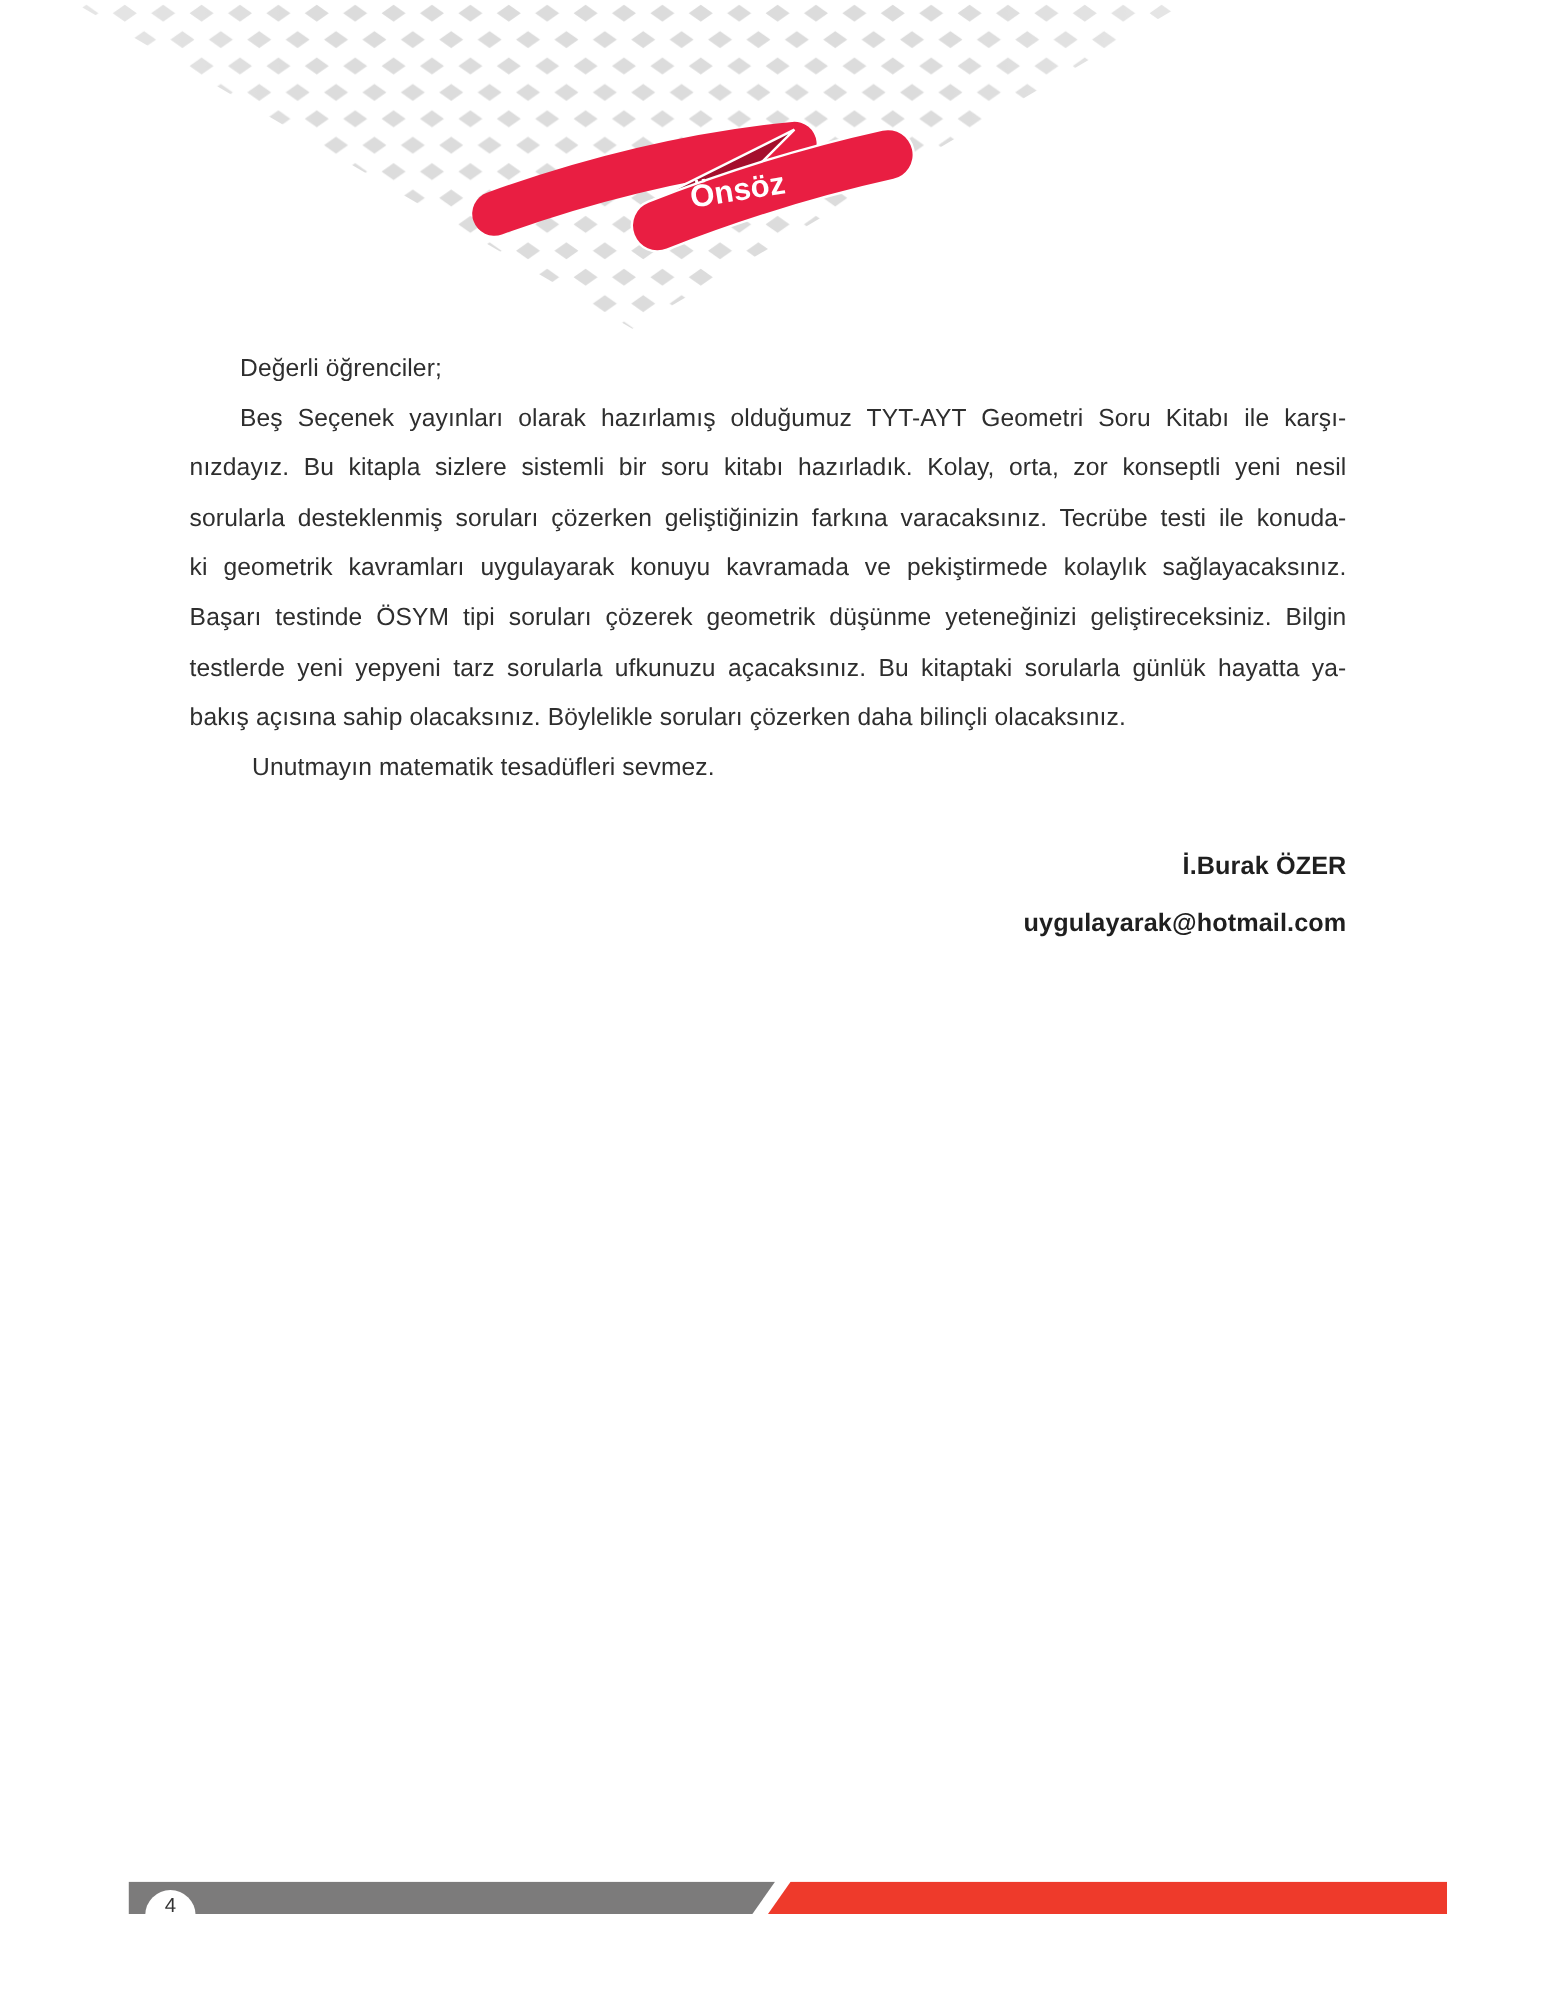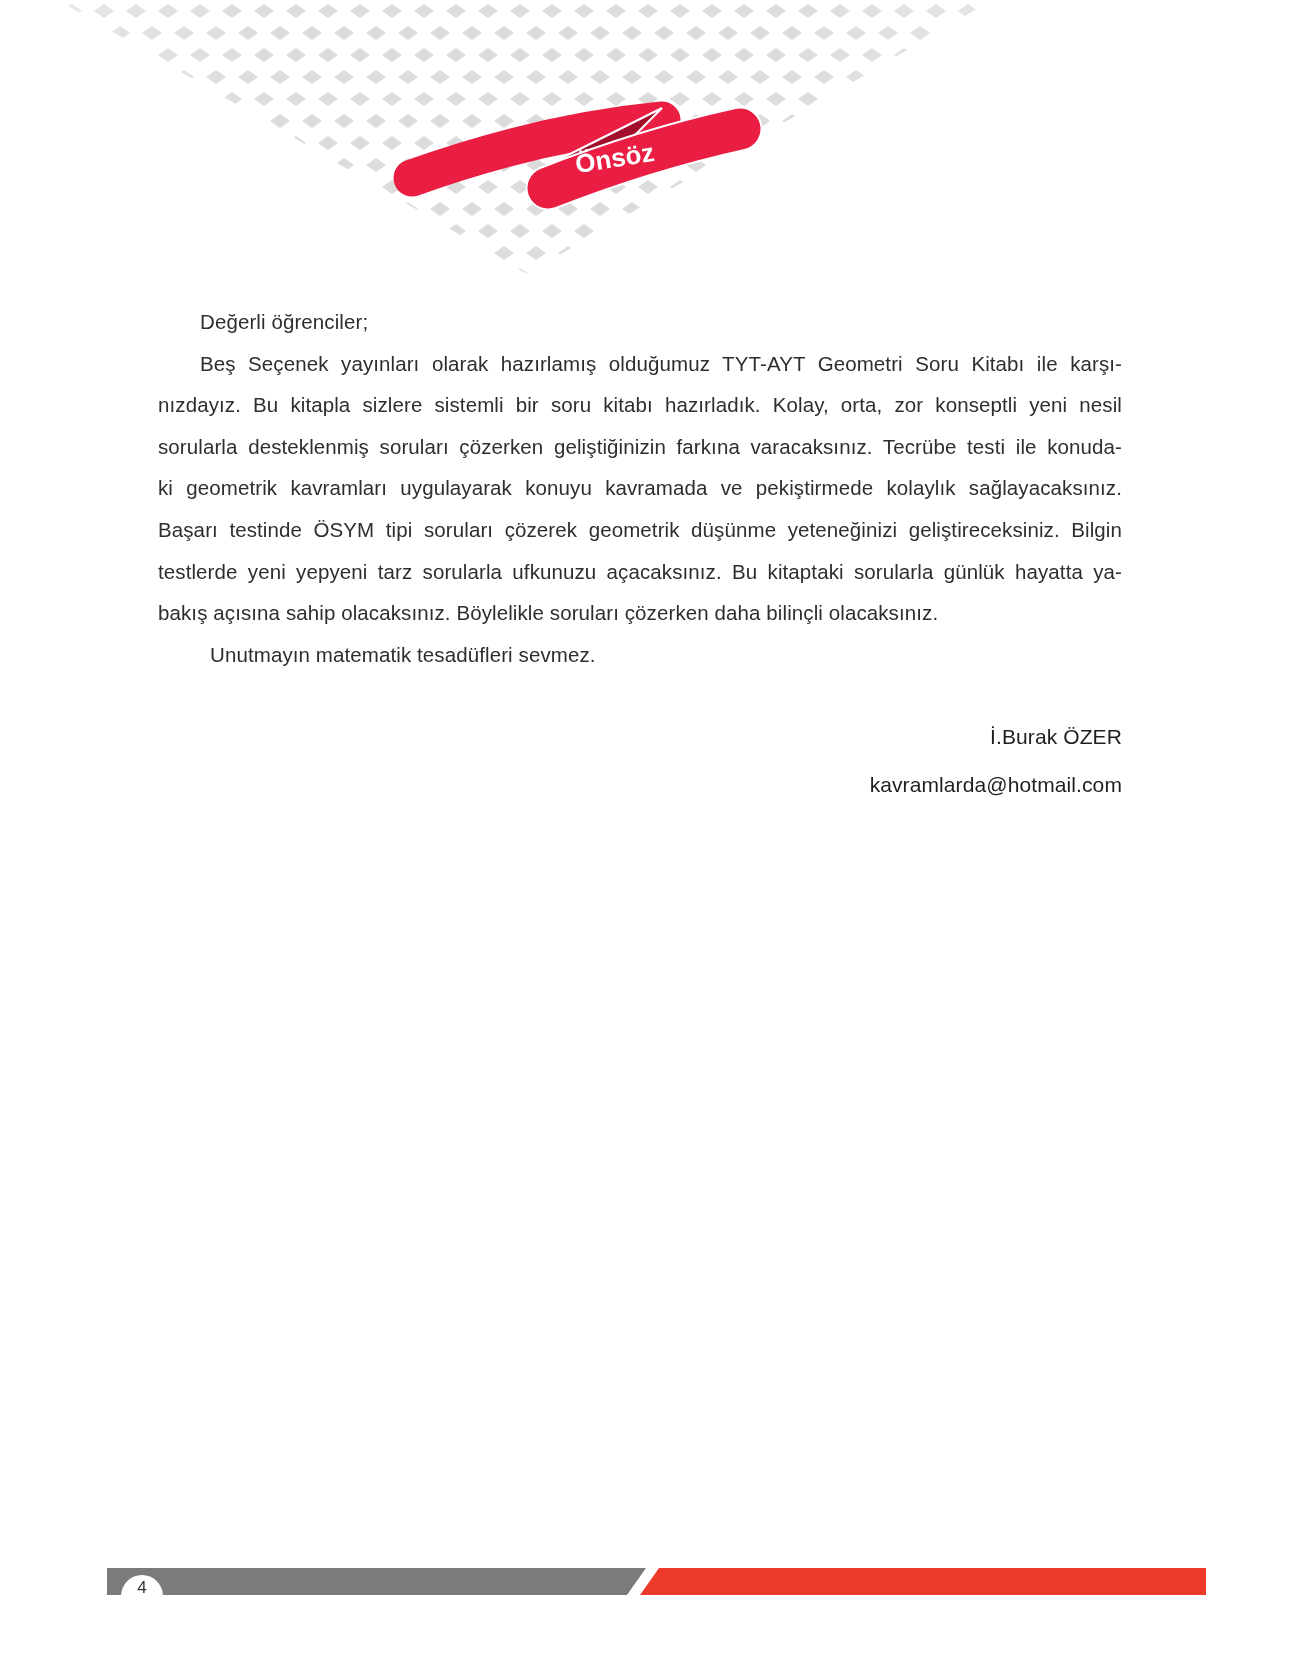--- a/index.html
+++ b/index.html
@@ -11,21 +11,21 @@
     overflow:hidden;
     font-family:"Liberation Sans", sans-serif;
   }
   .header-svg{
     position:absolute;
     left:0; top:0;
   }
   .text-block{
     position:absolute;
     left:158px;
-    top:301px;
+    top:286px;
     width:964px;
     font-size:20.5px;
     line-height:41.6px;
     color:#2e2e2e;
     letter-spacing:0.1px;
   }
   .greeting{ text-indent:42px; }
   .jline{
     text-align:justify;
     text-align-last:justify;
@@ -33,21 +33,21 @@
   }
   .jline.first{ text-indent:42px; }
   .jline.last{
     text-align:center;
     text-align-last:left;
   }
   .closing{ text-indent:52px; }
   .signature{
     margin-top:38px;
     text-align:right;
-    font-weight:normal;
+    font-weight:bold;
     font-size:21px;
     line-height:48px;
     color:#1f1f1f;
   }
   .footer-gray{
     position:absolute;
     left:107px; top:1568px;
     width:539px; height:27px;
     background:#7c7b7b;
     clip-path:polygon(0 0, 100% 0, calc(100% - 19px) 100%, 0 100%);
@@ -121,21 +121,21 @@
       <div class="jline">ki geometrik kavramları uygulayarak konuyu kavramada ve pekiştirmede kolaylık sağlayacaksınız.</div>
       <div class="jline">Başarı testinde ÖSYM tipi soruları çözerek geometrik düşünme yeteneğinizi geliştireceksiniz. Bilgin</div>
       <div class="jline">testlerde yeni yepyeni tarz sorularla ufkunuzu açacaksınız. Bu kitaptaki sorularla günlük hayatta ya-</div>
       <div class="jline last">bakış açısına sahip olacaksınız. Böylelikle soruları çözerken daha bilinçli olacaksınız.</div>
     </div>
 
     <div class="closing">Unutmayın matematik tesadüfleri sevmez.</div>
 
     <div class="signature">
       <div>İ.Burak ÖZER</div>
-      <div>kavramlarda@hotmail.com</div>
+      <div>uygulayarak@hotmail.com</div>
     </div>
   </div>
 
   <div class="footer-gray"></div>
   <div class="footer-red"></div>
   <div class="page-badge">
     <span class="num">4</span>
   </div>
 
 </div>

